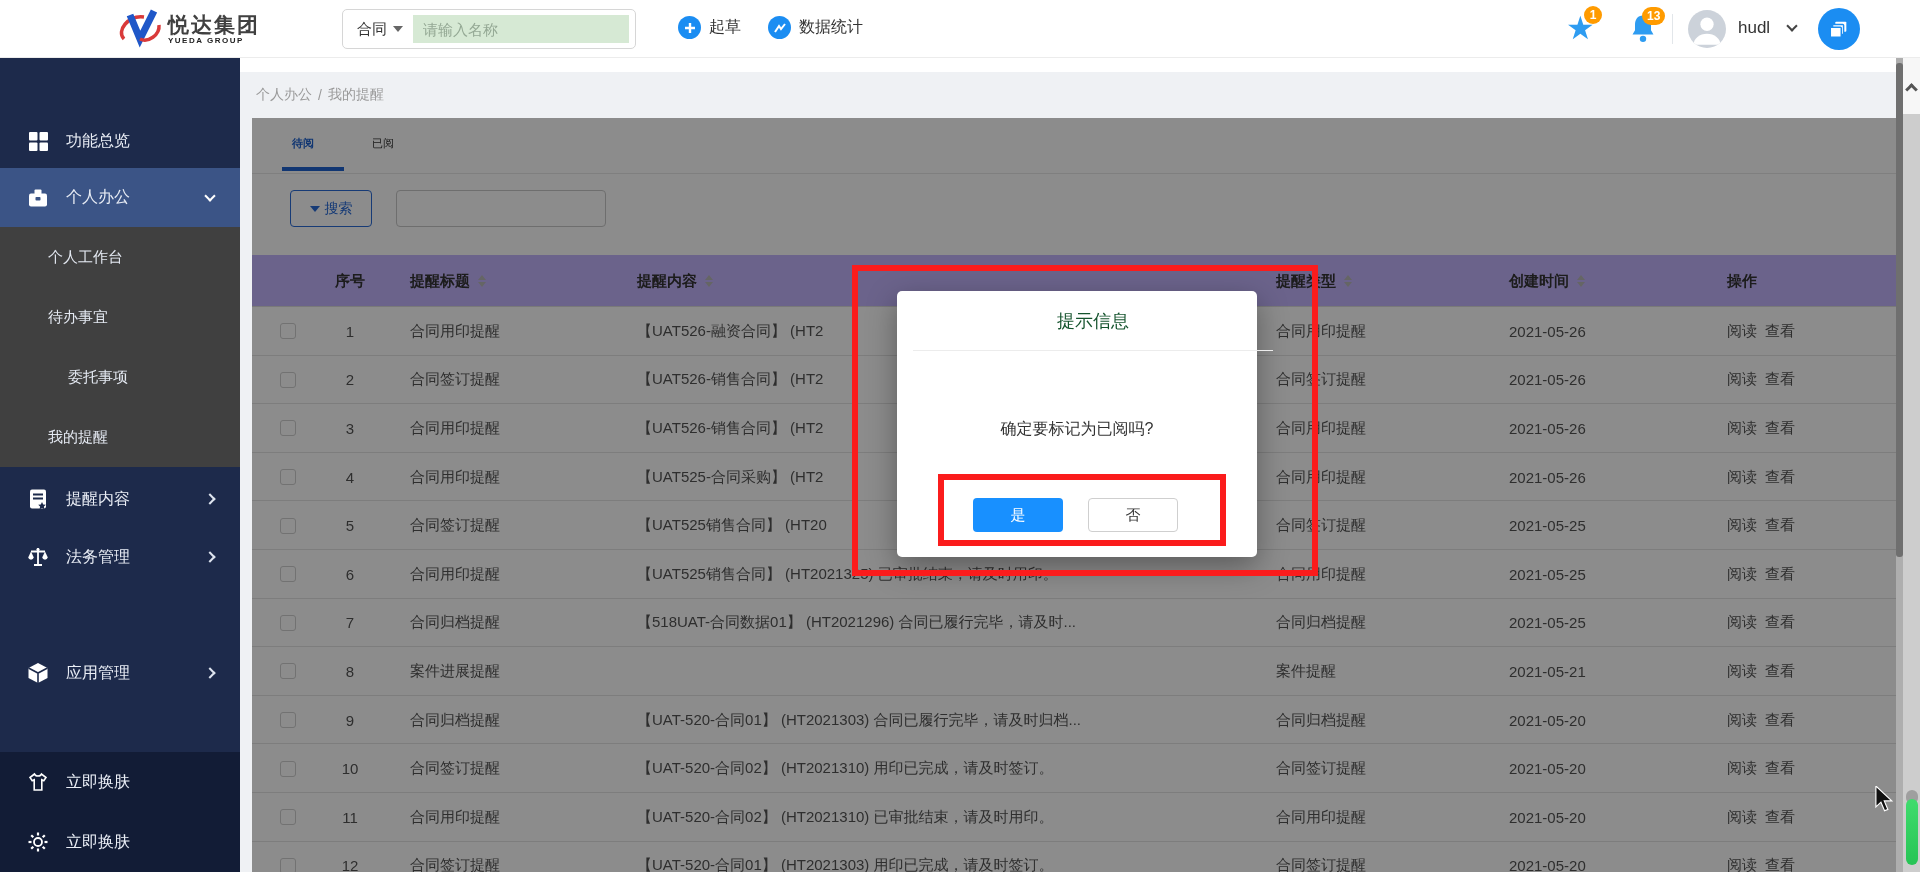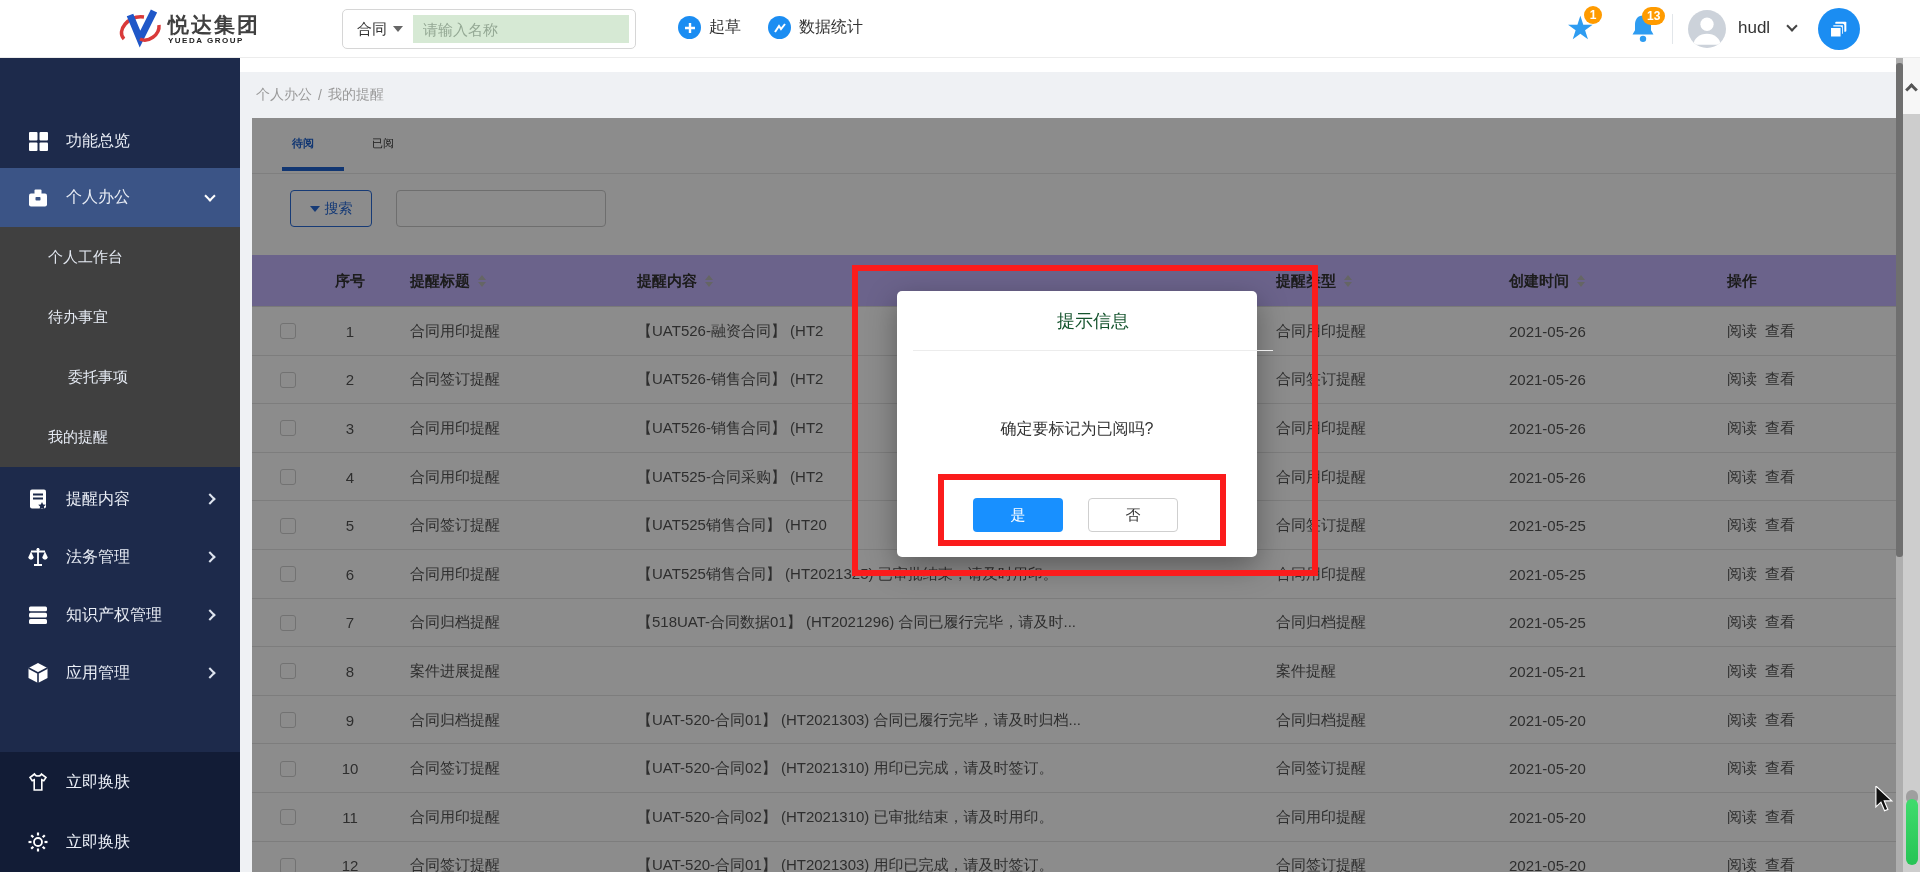--- a/index.html
+++ b/index.html
@@ -221,29 +221,20 @@
     <div class="side-item" style="top:470px;">
       <svg class="sicon" viewBox="0 0 24 24">
         <path d="M12,3 V20 M5,6.5 H19 M8,20 H16" stroke="#fff" stroke-width="1.8" fill="none"></path>
         <path d="M5,6.5 l-2.8,6 a2.9,2.9 0 0 0 5.6,0 z" fill="#fff"></path>
         <path d="M19,6.5 l-2.8,6 a2.9,2.9 0 0 0 5.6,0 z" fill="#fff"></path>
         <circle cx="12" cy="4.5" r="1.6" fill="#fff"></circle>
       </svg>
       <span class="slabel">法务管理</span>
       <span class="chev-r"></span>
     </div>
-    <div class="side-item" style="top:528px;">
-      <svg class="sicon" viewBox="0 0 24 24">
-        <rect x="3" y="3.5" width="18" height="4.8" rx="1.5" fill="#fff"></rect>
-        <rect x="3" y="9.8" width="18" height="4.8" rx="1.5" fill="#fff"></rect>
-        <rect x="3" y="16.1" width="18" height="4.8" rx="1.5" fill="#fff"></rect>
-      </svg>
-      <span class="slabel">知识产权管理</span>
-      <span class="chev-r"></span>
-    </div>
     <div class="side-item" style="top:586px;">
       <svg class="sicon" viewBox="0 0 24 24">
         <polygon points="12,2 21.5,7 21.5,17 12,22 2.5,17 2.5,7" fill="#fff"></polygon>
         <path d="M2.5,7 L12,12 L21.5,7 M12,12 V22" stroke="#1d2a4b" stroke-width="1.6" fill="none"></path>
       </svg>
       <span class="slabel">应用管理</span>
       <span class="chev-r"></span>
     </div>
     <div class="side-bottom">
       <div class="side-item" style="top:0;height:60px;">

